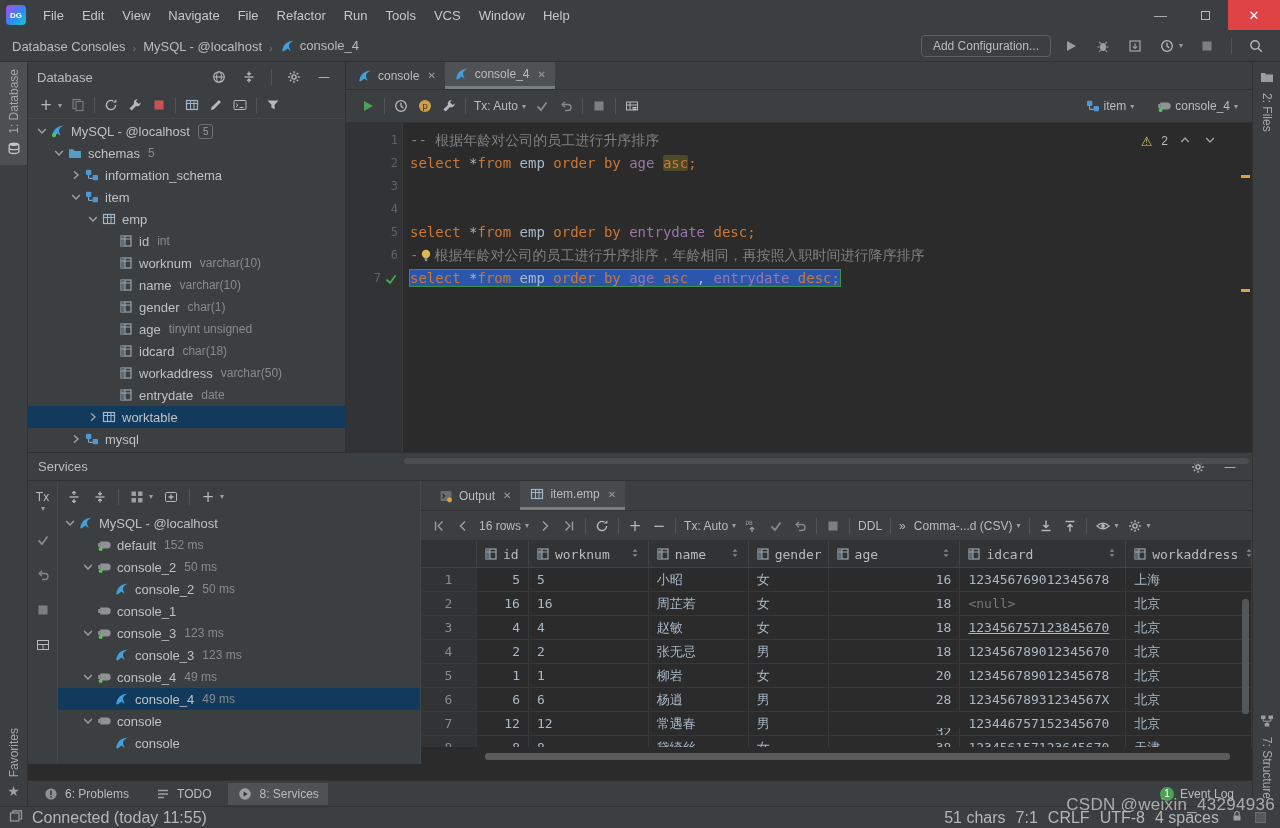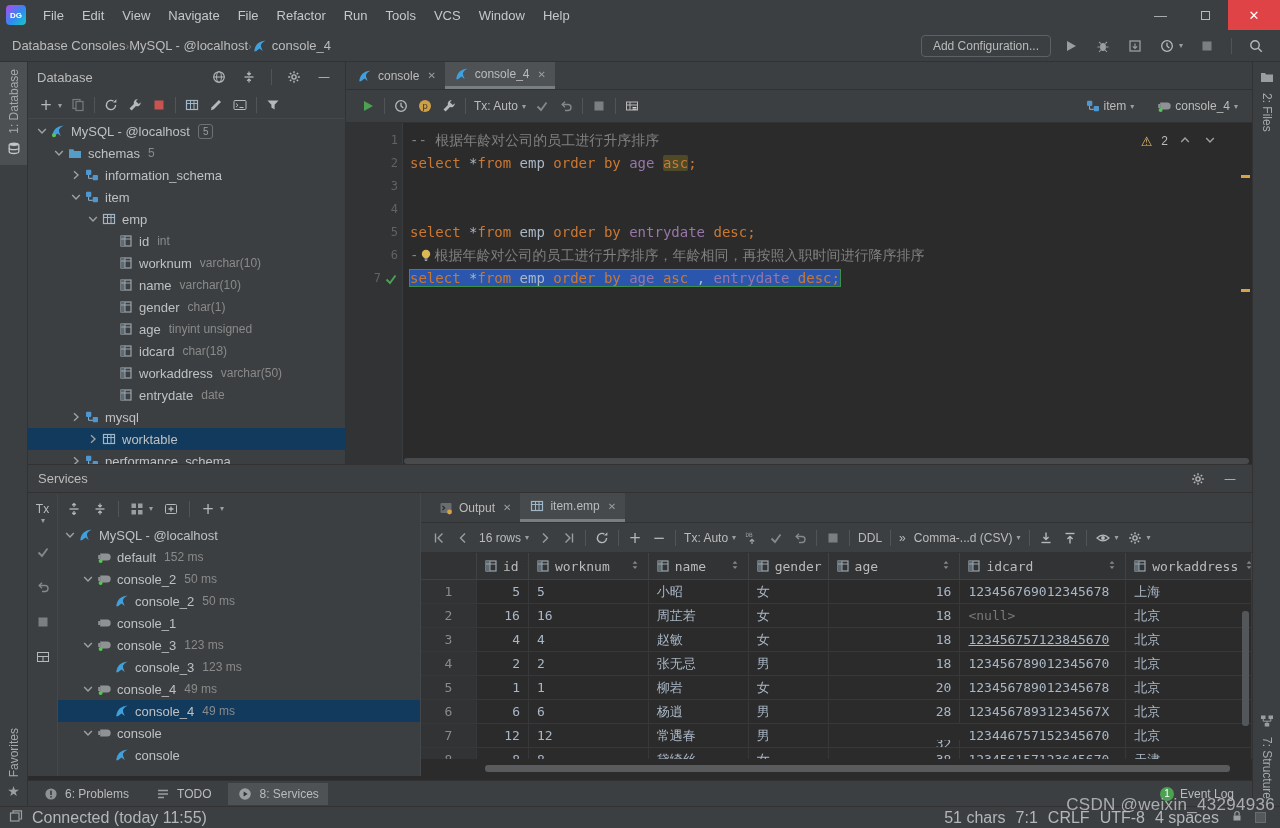--- a/index.html
+++ b/index.html
@@ -21,21 +21,21 @@
 #menubar{display:flex;gap:0}
 .mitem{padding:4px 9px;font-size:13px;color:#c5c7c9}
 .wtitle{position:absolute;left:838px;transform:translateX(-50%);font-size:13px;color:#808080;white-space:nowrap}
 .wbtns{margin-left:auto;display:flex;height:30px}
 .wb{width:45px;display:flex;align-items:center;justify-content:center;color:#b6b8ba;font-size:13px}
 .wb.close{width:52px;background:var(--close_red,#e04345);color:#fff}
 .maxbox{width:9px;height:9px;border:1px solid #b6b8ba}
 
 
 .navbar{position:absolute;left:0;top:30px;width:1280px;height:32px;background:#3c3f41;border-bottom:1px solid var(--border,#323232);display:flex;align-items:center;padding:0 12px;z-index:29}
-#crumbs{display:flex;align-items:center;font-size:13px;color:#bbb}
+#crumbs{display:flex;align-items:flex-end;gap:7px;font-size:13px;color:#bbb}
 .crumbsep{color:#777a7c;font-size:11px}
 .navright{margin-left:auto;display:flex;align-items:center;gap:8px}
 #addcfg{background:none;border:1px solid #5e6163;color:#bbb;font-size:12px;border-radius:4px;padding:3px 11px;font-family:inherit}
 
 
 .stripe{position:absolute;top:62px;bottom:22px;width:28px;background:#3c3f41;z-index:20;display:flex;flex-direction:column}
 .stripeL{left:0;border-right:1px solid var(--border,#323232)}
 .stripeR{left:1252px;border-left:1px solid var(--border,#323232)}
 .stripetab{display:flex;flex-direction:column;align-items:center;gap:6px;padding:7px 0}
 .stripetab.active{background:#4c5052}
@@ -76,21 +76,21 @@
 .tk.i{color:var(--identifier,#9876aa)}
 .tk.w{color:#a9b7c6}
 .tk.h{color:var(--keyword,#cc7832);background:#4e4a28;border-radius:2px}
 .selstmt{background:var(--sel_blue,#2a57ad);outline:1px solid #3f8e4a}
 .warnw{position:absolute;top:9px;right:34px;display:flex;gap:9px;align-items:center;color:#bbb;font-size:12px;z-index:5}
 .warnglyph{color:var(--warning,#e8bf6a);font-size:13px}
 .edmark{position:absolute;right:2px;width:9px;height:3px;background:#d9a343;z-index:6}
 .edhs{position:absolute;left:58px;right:3px;bottom:3px;height:6px;background:#4d5052;border-radius:3px;opacity:.85;z-index:6}
 
 
-.svc{position:absolute;left:28px;top:464px;width:1224px;height:312px;background:#3c3f41}
+.svc{position:absolute;left:28px;top:452px;width:1224px;height:312px;background:#3c3f41}
 .svchead{height:29px;border-top:1px solid var(--border,#323232);border-bottom:1px solid var(--border,#323232);display:flex;align-items:center;padding:0 10px;font-size:13px;color:#bbb}
 .svchead .hicons{margin-left:auto;display:flex;gap:8px;align-items:center}
 .svcstrip{position:absolute;left:0;top:30px;width:30px;bottom:0;display:flex;flex-direction:column;align-items:center;gap:15px;padding-top:6px;border-right:1px solid #45484a}
 .svcbar{position:absolute;left:30px;top:31px;height:27px;display:flex;align-items:center;gap:2px;padding-left:4px}
 .svctree{position:absolute;left:30px;top:60px;width:362px;bottom:0;overflow:hidden}
 .outarea{position:absolute;left:392px;top:29px;right:0;bottom:0;background:var(--bg,#2b2b2b);border-left:1px solid #45484a}
 .outtabs{height:30px;background:#3c3f41;display:flex;align-items:stretch;padding-left:8px;border-bottom:1px solid var(--border,#323232)}
 .outtabs .tab.active{border-bottom:3px solid #797e81;background:#464a4c}
 .gridbar{height:30px;background:#3c3f41;display:flex;align-items:center;padding:0 6px;border-bottom:1px solid var(--border,#323232);overflow:hidden}
 .gridhead{display:flex;height:27px;background:#313335;border-bottom:1px solid #404244;font-family:"DejaVu Sans Mono",monospace;font-size:13px}
@@ -532,48 +532,48 @@
         <span class="ic">
           <svg viewBox="0 0 14 14" width="14" height="14" xmlns="http://www.w3.org/2000/svg">
             <rect x="2" y="2" width="10" height="10" fill="none" stroke="#9aa5ad" stroke-width="1.2"></rect>
             <rect x="2" y="2" width="4" height="10" fill="#5f6b73"></rect>
             <path d="M2 5h10M6 2v10" stroke="#9aa5ad" stroke-width="1"></path>
           </svg>
         </span>
         <span class="tlabel">entrydate</span>
         <span class="tmeta">date</span>
       </div>
+      <div class="trow sel" style="padding-left: 57px;">
+        <span class="texp">
+          <svg viewBox="0 0 14 14" width="14" height="14" xmlns="http://www.w3.org/2000/svg">
+            <path d="M5 3.2L9 7l-4 3.8" stroke="#9ea1a3" fill="none" stroke-width="1.4"></path>
+          </svg>
+        </span>
+        <span class="ic">
+          <svg viewBox="0 0 14 14" width="14" height="14" xmlns="http://www.w3.org/2000/svg">
+            <rect x="1.5" y="2.5" width="11" height="9" fill="none" stroke="#9fb6c8" stroke-width="1.2"></rect>
+            <path d="M1.5 5.5h11M5.5 2.5v9M9 2.5v9" stroke="#9fb6c8" stroke-width="1"></path>
+          </svg>
+        </span>
+        <span class="tlabel">worktable</span>
+      </div>
       <div class="trow" style="padding-left: 40px;">
         <span class="texp">
           <svg viewBox="0 0 14 14" width="14" height="14" xmlns="http://www.w3.org/2000/svg">
             <path d="M5 3.2L9 7l-4 3.8" stroke="#9ea1a3" fill="none" stroke-width="1.4"></path>
           </svg>
         </span>
         <span class="ic">
           <svg viewBox="0 0 14 14" width="14" height="14" xmlns="http://www.w3.org/2000/svg">
             <rect x="1" y="1.8" width="5.3" height="5.3" rx="1" fill="#4f97d0"></rect>
             <rect x="7.7" y="6.9" width="5.3" height="5.3" rx="1" fill="#4f97d0"></rect>
             <path d="M3.6 7.1v3.2h4.1" stroke="#8fb4d0" fill="none"></path>
           </svg>
         </span>
         <span class="tlabel">mysql</span>
-      </div>
-      <div class="trow sel" style="padding-left: 57px;">
-        <span class="texp">
-          <svg viewBox="0 0 14 14" width="14" height="14" xmlns="http://www.w3.org/2000/svg">
-            <path d="M5 3.2L9 7l-4 3.8" stroke="#9ea1a3" fill="none" stroke-width="1.4"></path>
-          </svg>
-        </span>
-        <span class="ic">
-          <svg viewBox="0 0 14 14" width="14" height="14" xmlns="http://www.w3.org/2000/svg">
-            <rect x="1.5" y="2.5" width="11" height="9" fill="none" stroke="#9fb6c8" stroke-width="1.2"></rect>
-            <path d="M1.5 5.5h11M5.5 2.5v9M9 2.5v9" stroke="#9fb6c8" stroke-width="1"></path>
-          </svg>
-        </span>
-        <span class="tlabel">worktable</span>
       </div>
       <div class="trow" style="padding-left: 40px;">
         <span class="texp">
           <svg viewBox="0 0 14 14" width="14" height="14" xmlns="http://www.w3.org/2000/svg">
             <path d="M5 3.2L9 7l-4 3.8" stroke="#9ea1a3" fill="none" stroke-width="1.4"></path>
           </svg>
         </span>
         <span class="ic">
           <svg viewBox="0 0 14 14" width="14" height="14" xmlns="http://www.w3.org/2000/svg">
             <rect x="1" y="1.8" width="5.3" height="5.3" rx="1" fill="#4f97d0"></rect>

